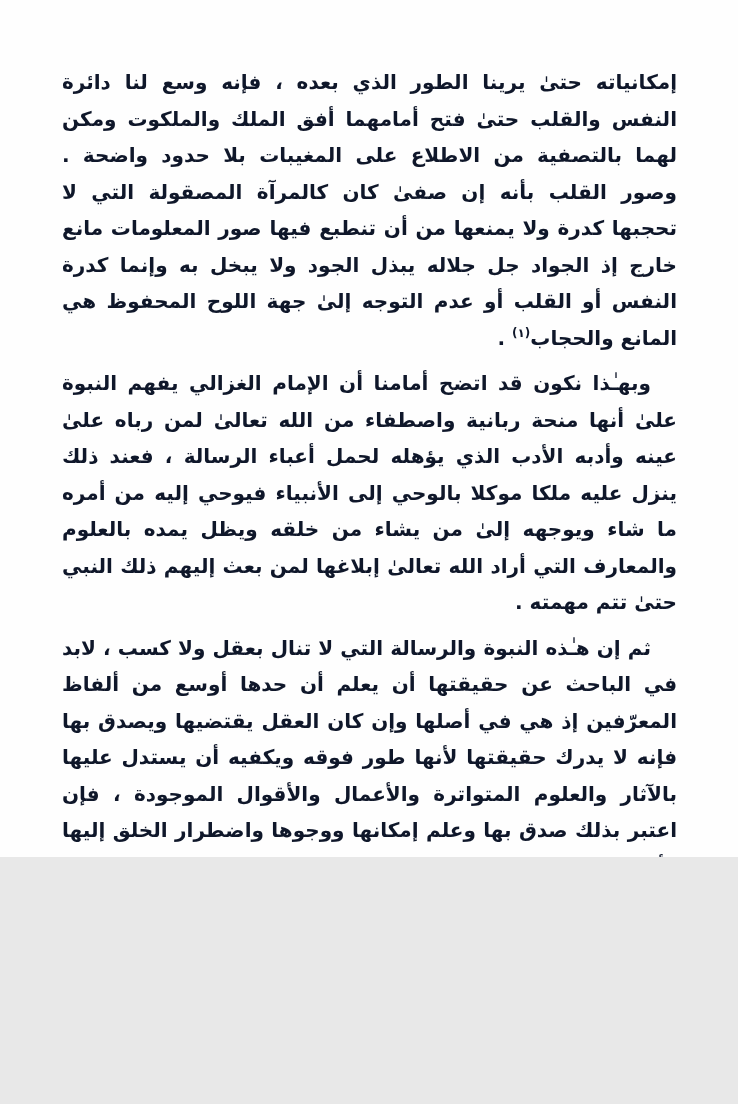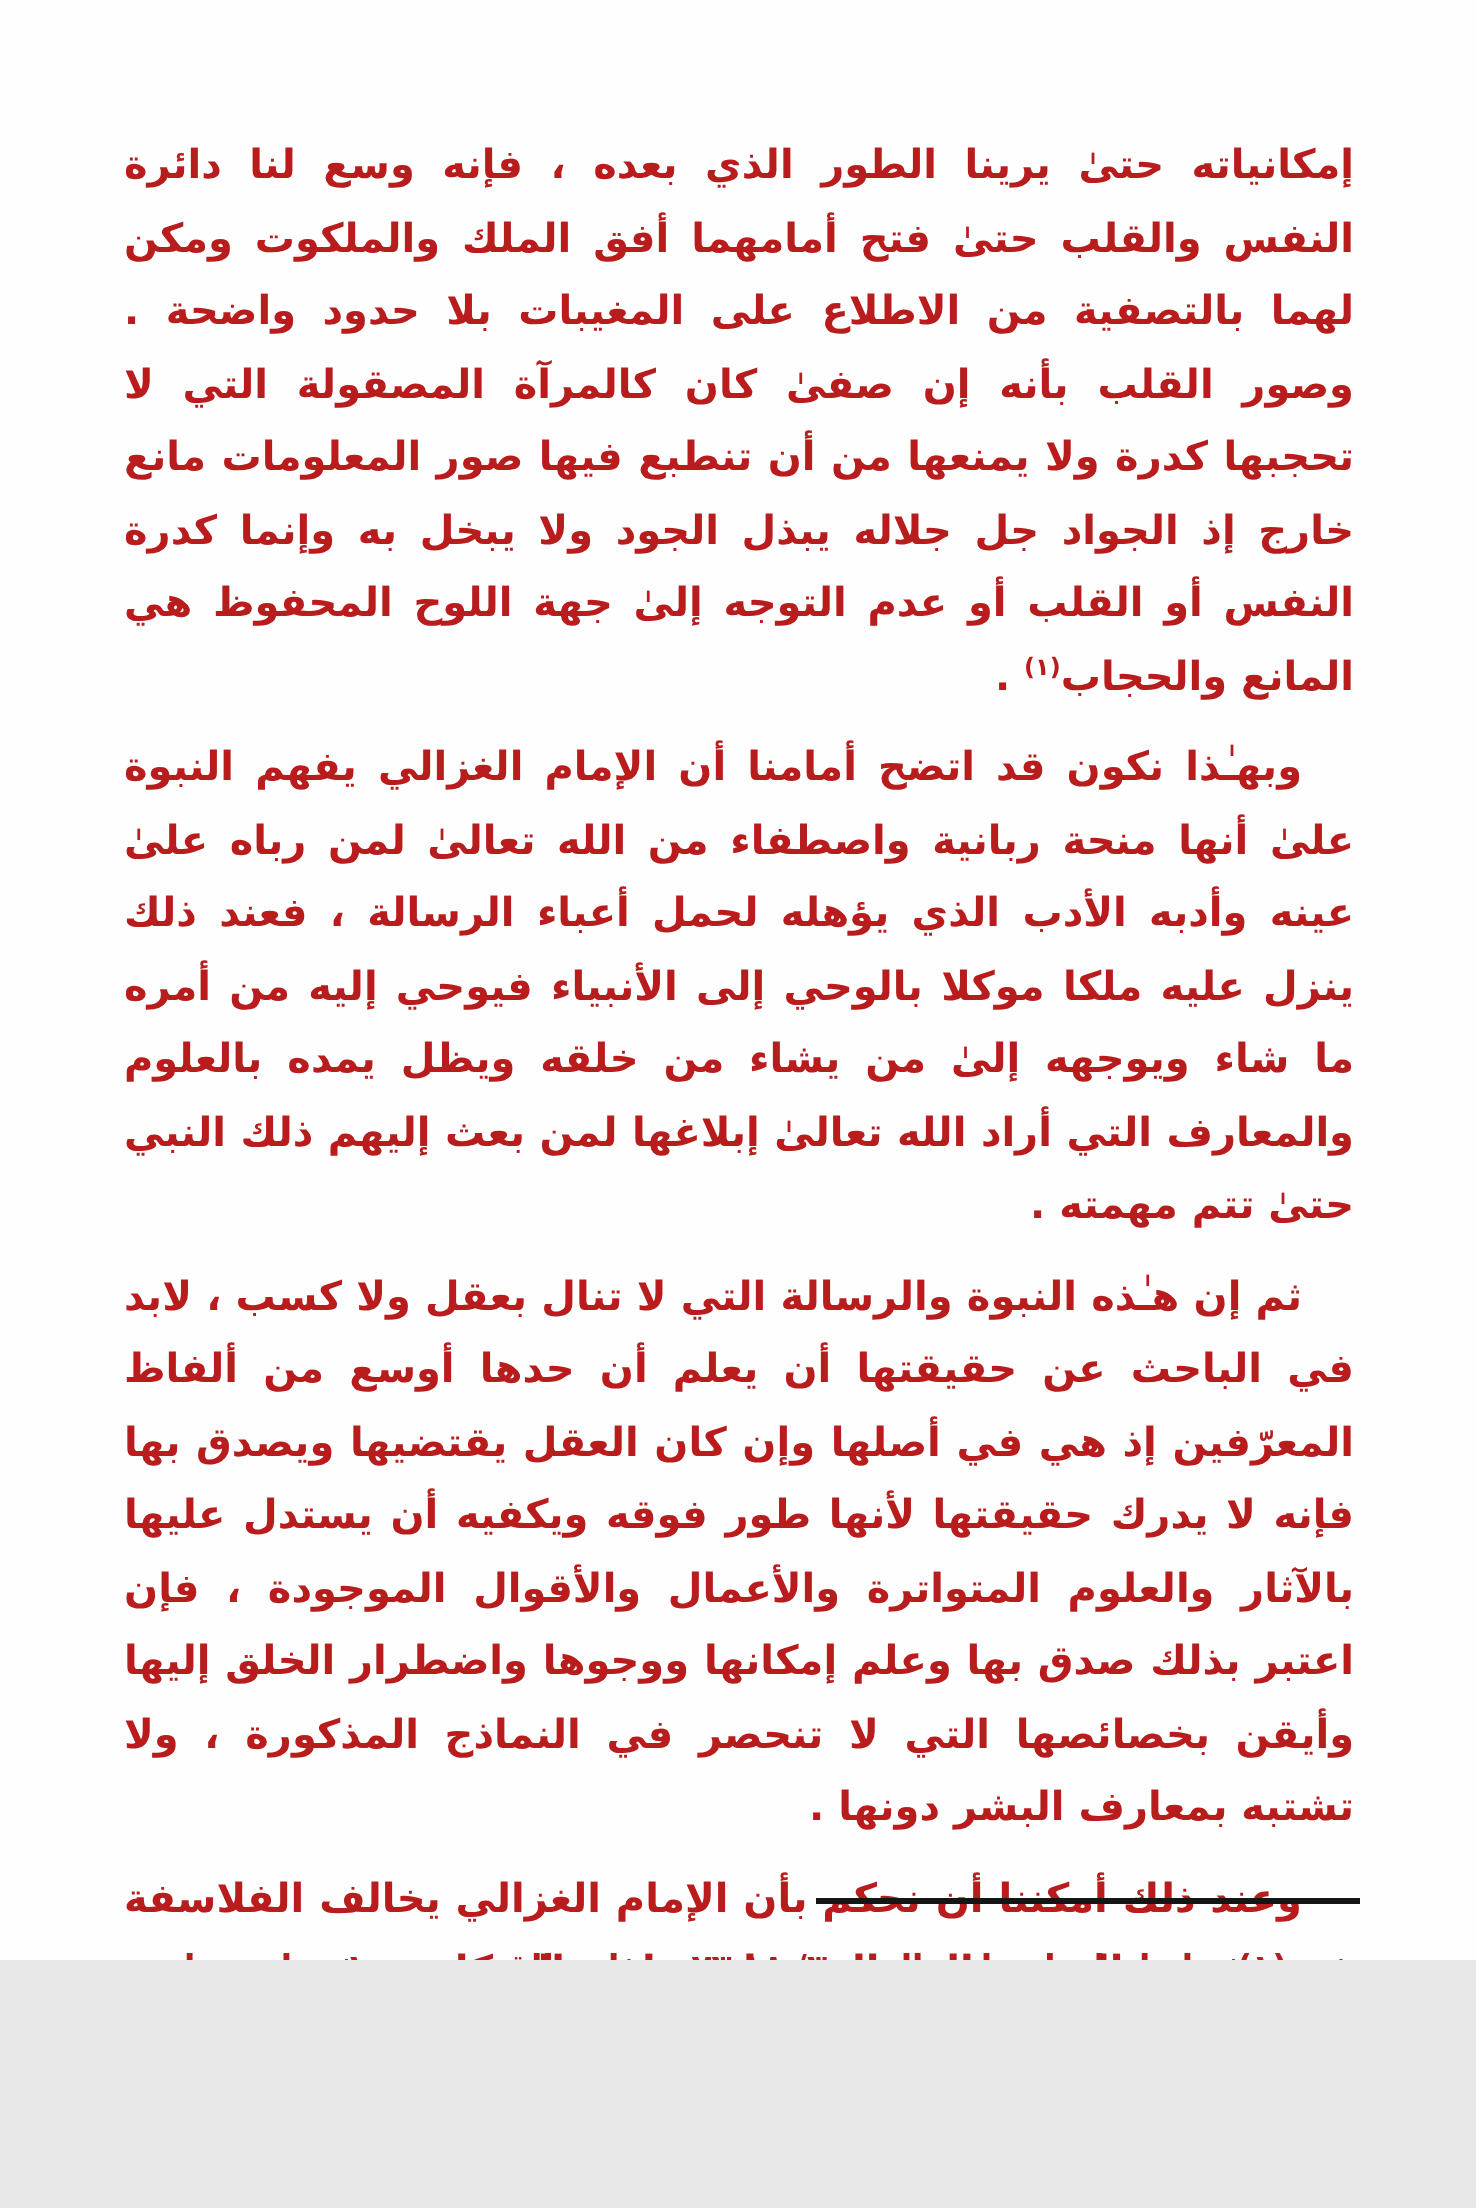--- a/index.html
+++ b/index.html
@@ -3,24 +3,24 @@
 <meta charset="utf-8">
 <style>
   html, body {
     margin: 0;
     padding: 0;
     background: #e8e8e8;
   }
   .page {
     position: relative;
     width: 738px;
-    height: 980px;
+    height: 857px;
     margin: 0 auto;
     background: #fefefe;
-    color: #b91c1c;
+    color: #0f172a;
     font-family: "DejaVu Sans", sans-serif;
     direction: rtl;
     overflow: hidden;
   }
   .text-block {
     position: absolute;
     top: 64px;
     right: 61px;
     left: 62px;
     font-size: 20px;

